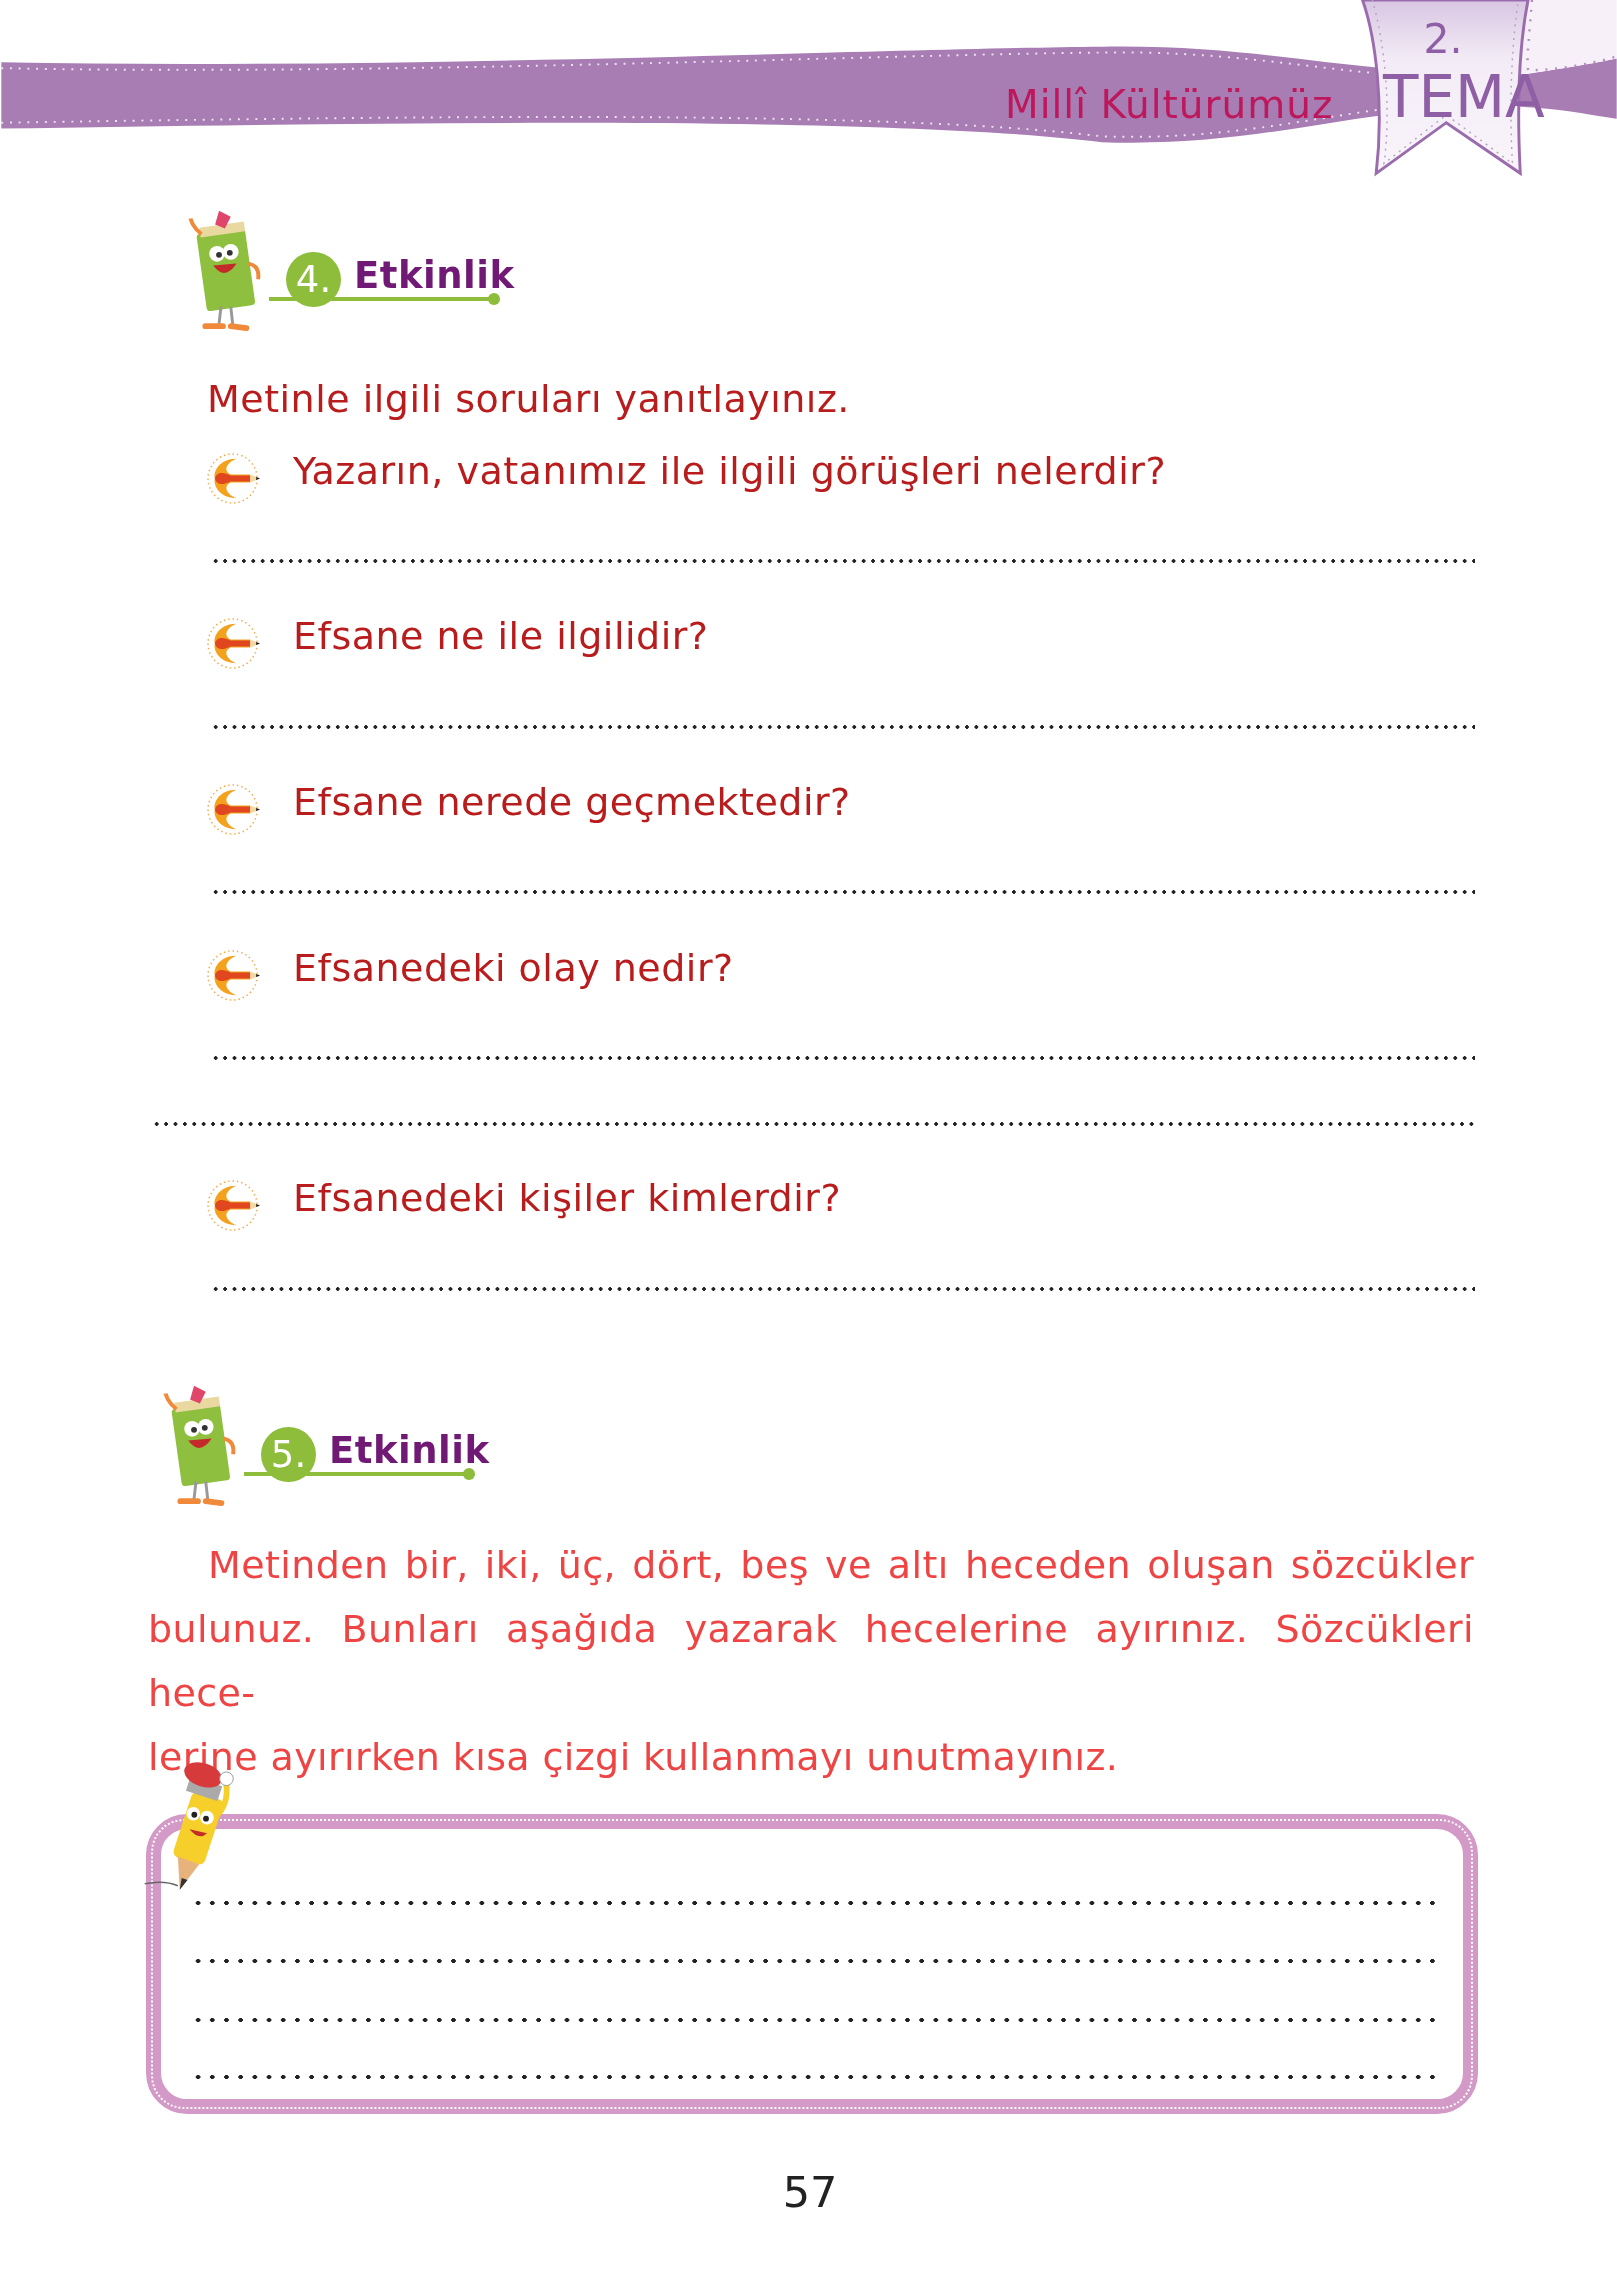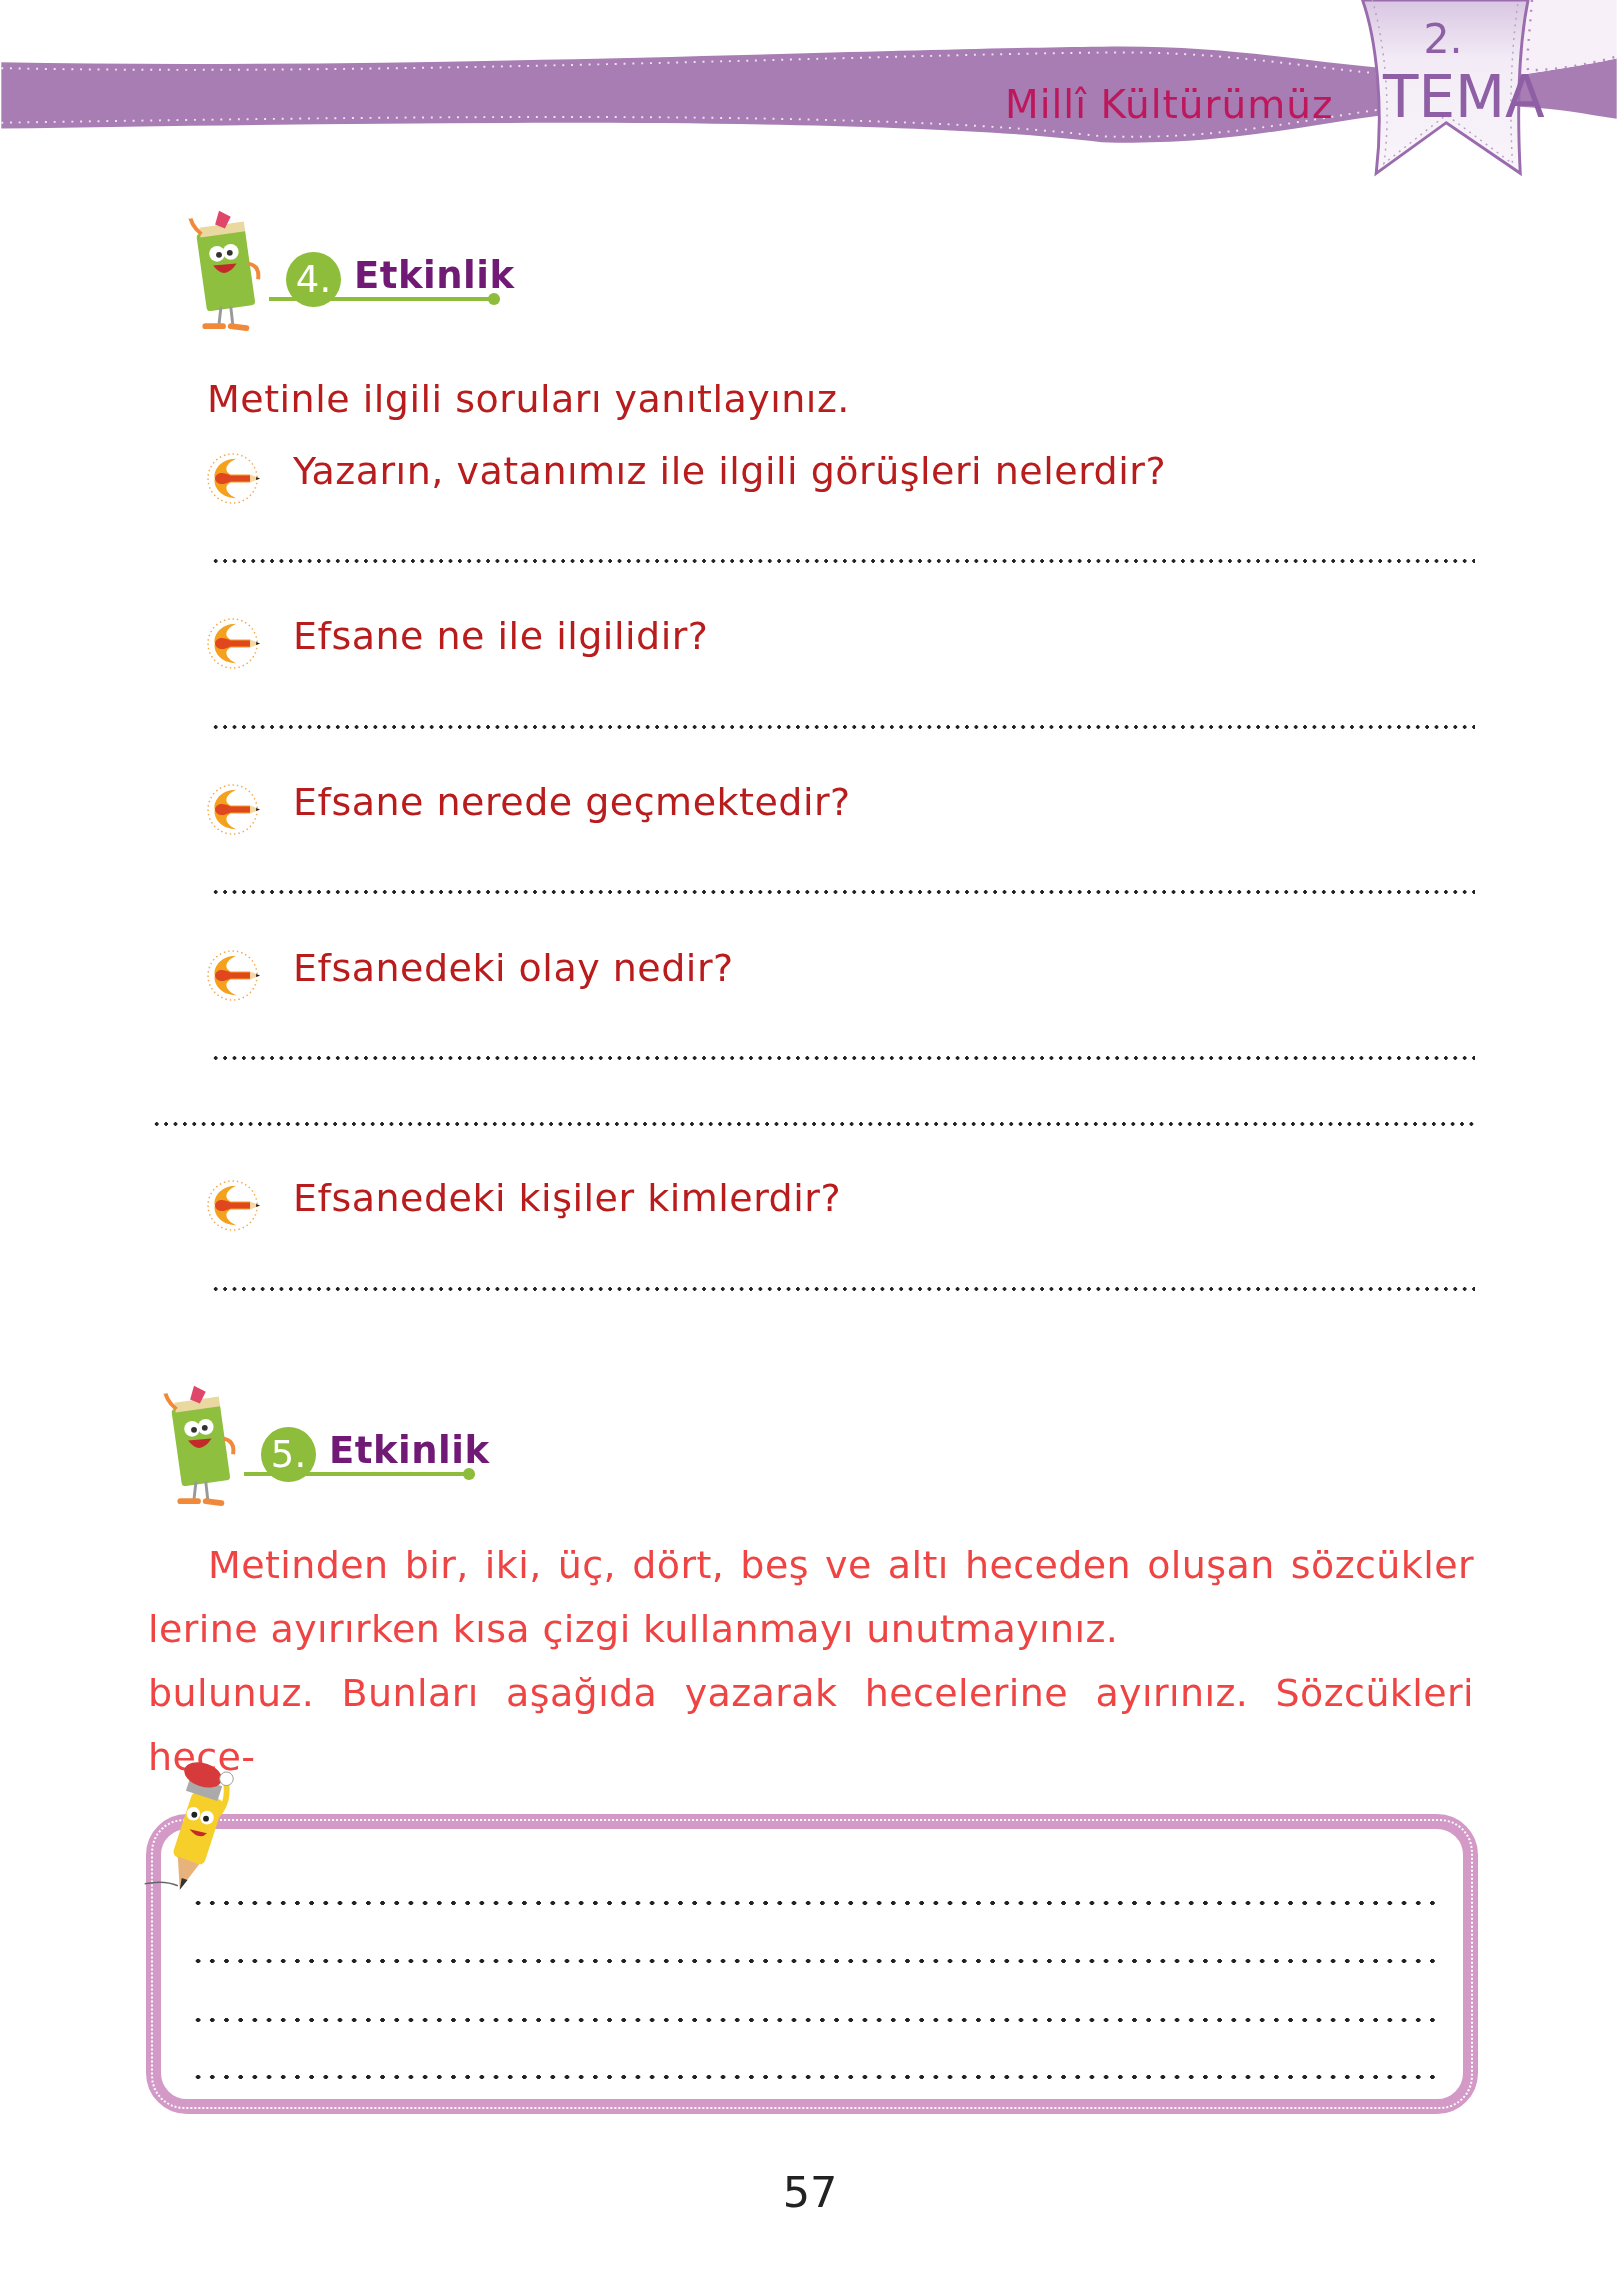--- a/index.html
+++ b/index.html
@@ -161,22 +161,22 @@
     <path d="M56,124 L72,126" stroke="#f08a3a" stroke-width="6" stroke-linecap="round"></path>
   </svg>
   <div class="etk-line" style="left:93px;top:92px;width:224px;"></div>
   <div class="etk-dot" style="left:312px;top:88px;"></div>
   <div class="etk-circle" style="left:110px;top:47px;">5.</div>
   <div class="etk-label" style="left:178px;top:49px;">Etkinlik</div>
 </div>
 
 <div class="para" style="top:1533px;">
   <span style="text-indent:60px;text-align-last:justify;">Metinden bir, iki, üç, dört, beş ve altı heceden oluşan sözcükler</span>
+  <span style="text-align-last:justify;">bulunuz. Bunları aşağıda yazarak hecelerine ayırınız. Sözcükleri hece-</span>
   <span>lerine ayırırken kısa çizgi kullanmayı unutmayınız.</span>
-  <span style="text-align-last:justify;">bulunuz. Bunları aşağıda yazarak hecelerine ayırınız. Sözcükleri hece-</span>
 </div>
 
 <div class="box"></div>
 <svg class="abs" style="left:135px;top:1755px;" width="107" height="137" viewBox="0 0 110 140">
   <rect x="48" y="40" width="34" height="70" rx="6" fill="#f6cf2a" transform="rotate(18 65 75)"></rect>
   <path d="M44,104 L66,112 L46,138 Z" fill="#e8b27c"></path>
   <path d="M48,126 L54,128 L46,138 Z" fill="#333"></path>
   <rect x="54" y="26" width="34" height="16" fill="#aaa" transform="rotate(18 71 34)"></rect>
   <ellipse cx="70" cy="20" rx="20" ry="12" fill="#d63a3a" transform="rotate(18 70 20)"></ellipse>
   <circle cx="60" cy="60" r="7" fill="#fff"></circle>

